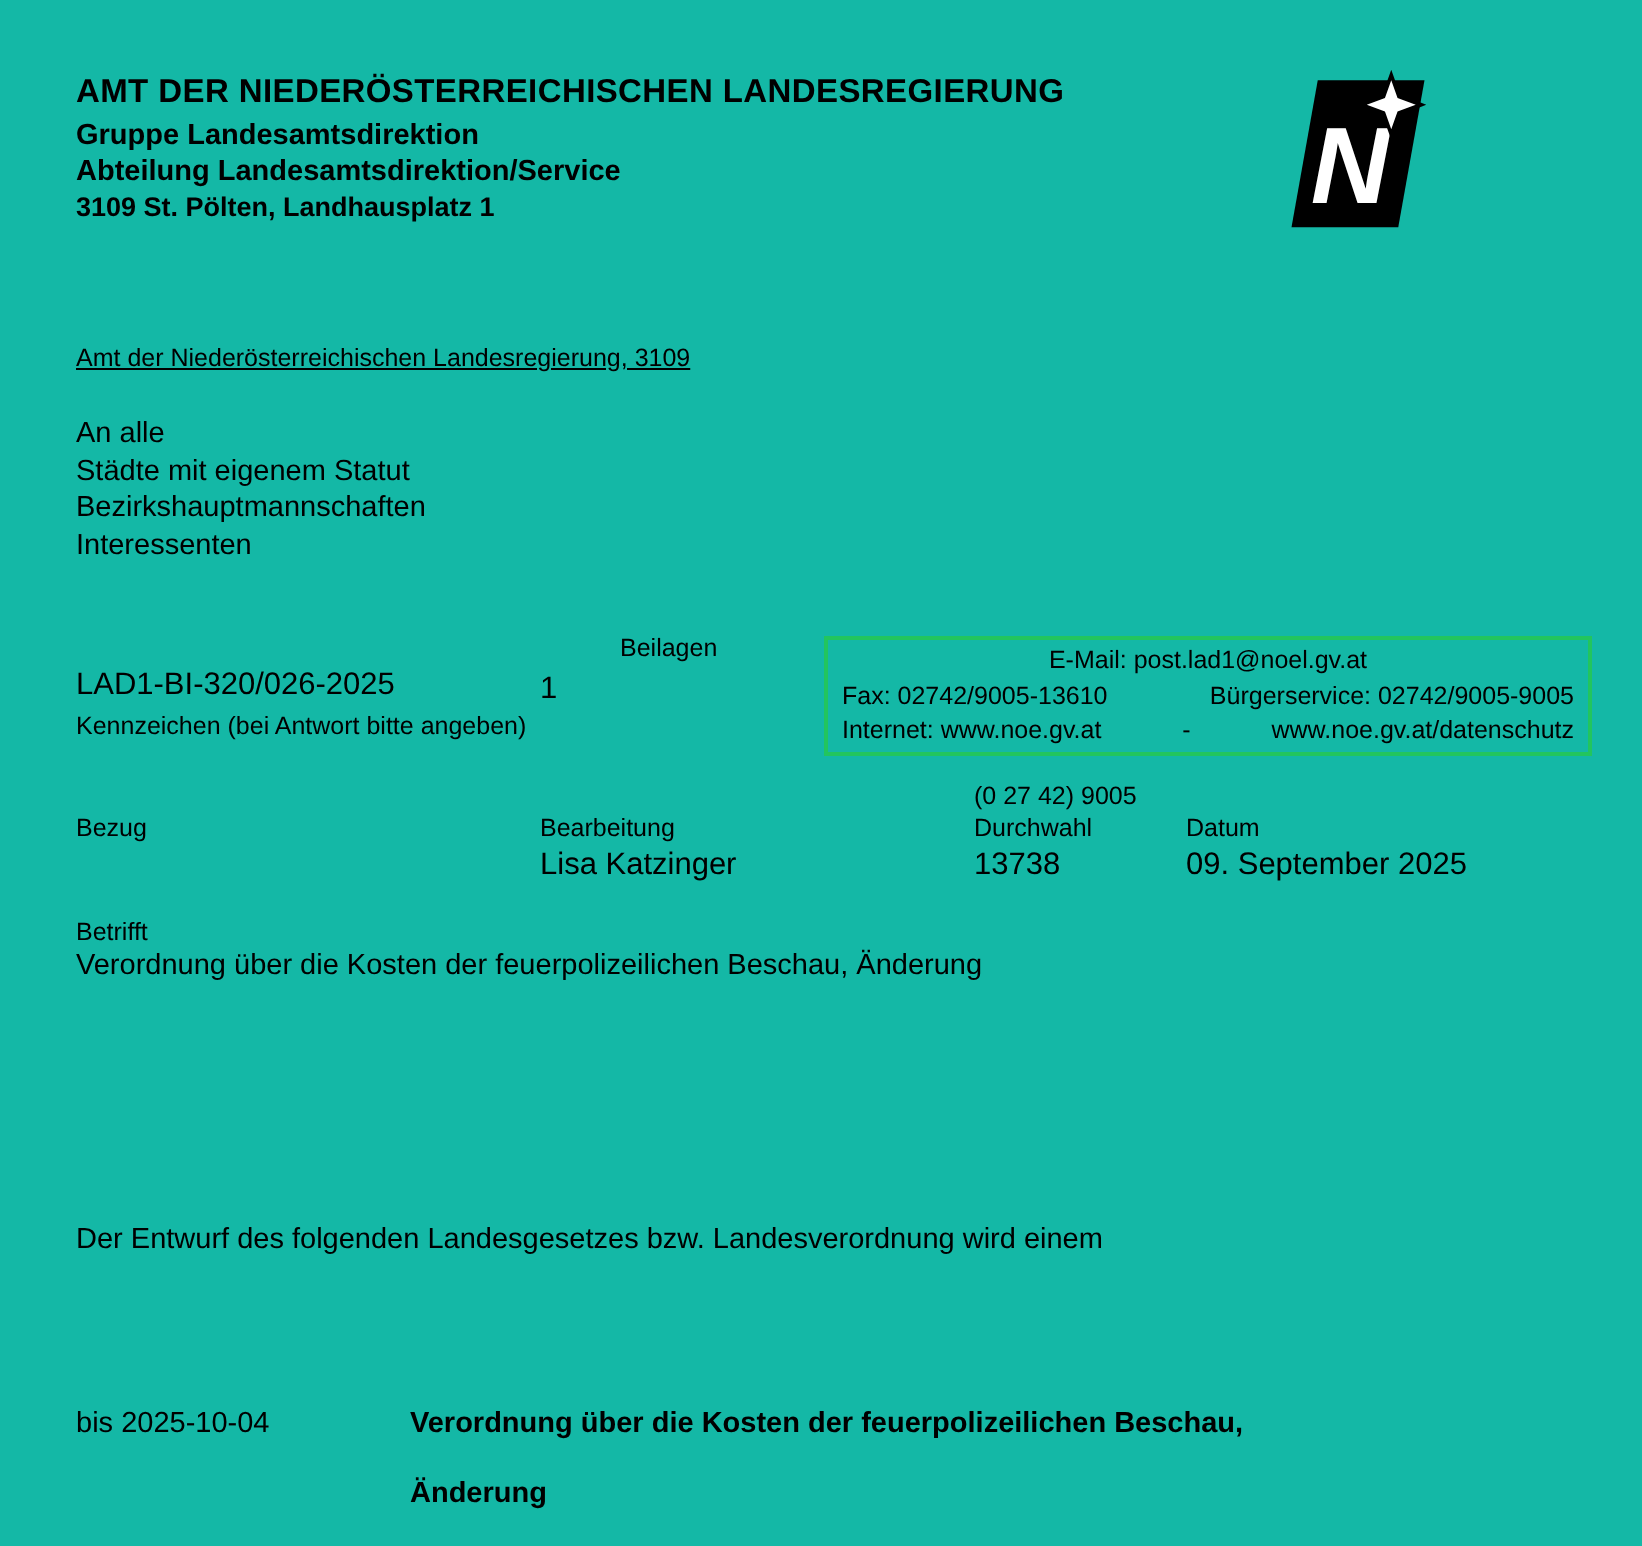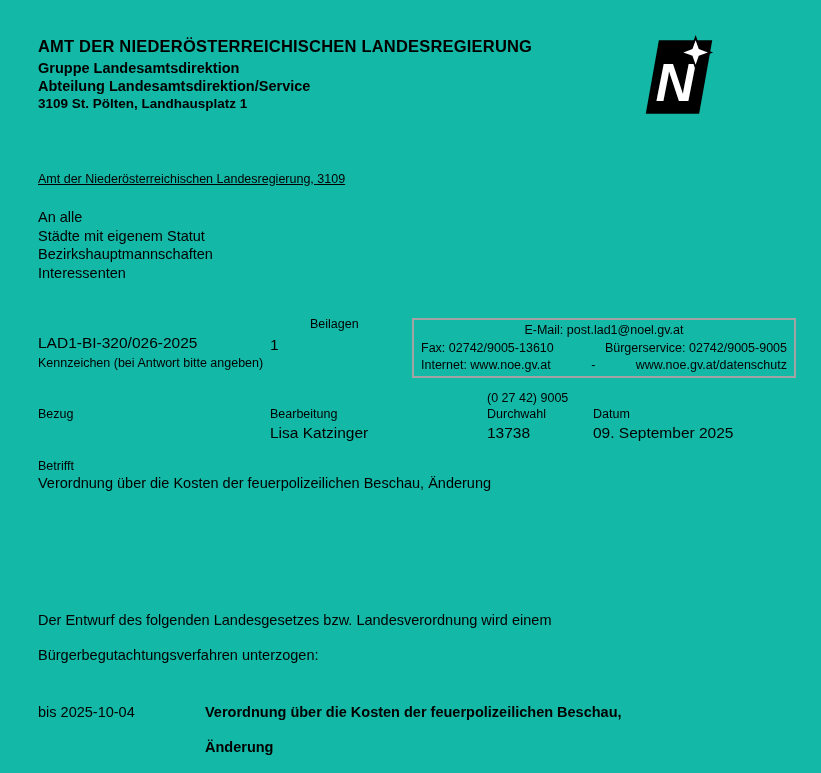--- a/index.html
+++ b/index.html
@@ -43,21 +43,21 @@
   
   .small-label { font-size: 12.5px; white-space: nowrap; }
   .beilagen-label { left: 270px; top: 317px; margin-left: 40px; }
   .ref-code   { left: 38px;  top: 334px; font-size: 15.5px; white-space: nowrap; }
   .beilagen-value { left: 270px; top: 336px; font-size: 15.5px; }
   .ref-hint   { left: 38px;  top: 356px; }
 
   
   .contact-box {
     left: 412px; top: 318px; width: 384px; height: 60px;
-    border: 2px solid #a3a3a3;
+    border: 2px solid #22c55e;
     box-sizing: border-box;
     font-size: 12.5px; line-height: 17.5px;
     padding: 2px 7px 0 7px;
   }
   .contact-row-center { text-align: center; }
   .contact-row-split  { display: flex; justify-content: space-between; }
 
   
   .phone-prefix { left: 487px; top: 391px; font-size: 12.5px; white-space: nowrap; }
   .meta-label-bezug       { left: 38px;  top: 407px; }
@@ -134,18 +134,17 @@
   <div class="abs small-label meta-label-durchwahl">Durchwahl</div>
   <div class="abs small-label meta-label-datum">Datum</div>
   <div class="abs meta-value meta-value-bearbeitung">Lisa Katzinger</div>
   <div class="abs meta-value meta-value-durchwahl">13738</div>
   <div class="abs meta-value meta-value-datum">09. September 2025</div>
 
   <div class="abs small-label subject-label">Betrifft</div>
   <div class="abs subject-value">Verordnung über die Kosten der feuerpolizeilichen Beschau, Änderung</div>
 
   <div class="abs body-text para-l1">Der Entwurf des folgenden Landesgesetzes bzw. Landesverordnung wird einem</div>
-  <div class="abs body-text para-l2">Bürgerbegutachtungsverfahren unterzogen:</div>
   <div class="abs body-text deadline">bis 2025-10-04</div>
   <div class="abs body-text announce-l1">Verordnung über die Kosten der feuerpolizeilichen Beschau,</div>
   <div class="abs body-text announce-l2">Änderung</div>
 
 </div>
 
 </body></html>

